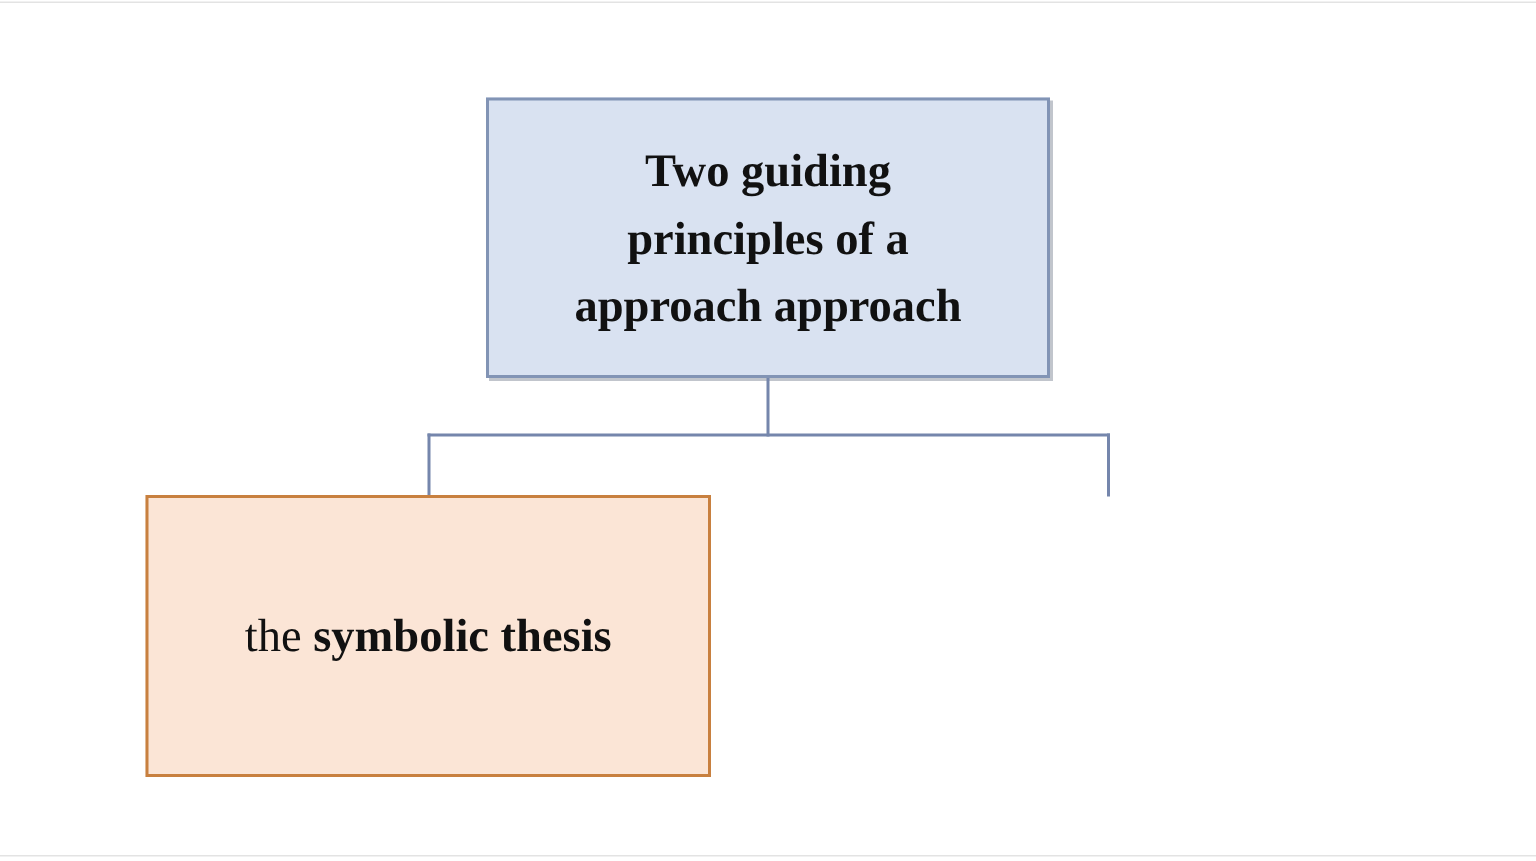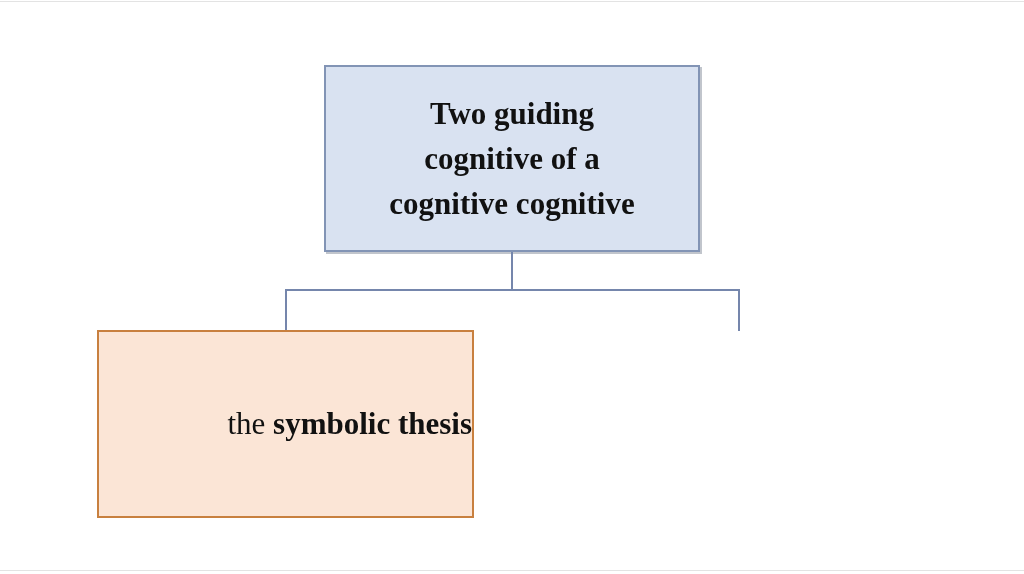--- a/index.html
+++ b/index.html
@@ -50,21 +50,20 @@
     box-shadow: 2px 2px 0 rgba(118, 126, 142, 0.45);
     font-weight: bold;
     line-height: 45px;
   }
   .node.child {
     top: 330px;
     height: 188px;
     background: var(--child-fill);
     border: 2px solid var(--child-border);
     font-weight: normal;
-    align-items: flex-end;
   }
   .node.child .node-text b { font-weight: bold; }
   .node.child-left  { left: 97px;  width: 377px; }
   .node.child-left .node-text { white-space: nowrap; }
   .node.child-right { left: 552px; width: 376px; }
   .node.child-right .node-text { display: inline-block; max-width: 310px; }
 
   .connector {
     position: absolute;
     background: var(--connector);
@@ -77,22 +76,22 @@
 </head>
 <body>
 
 <div class="slide">
 
   <div class="frame-line top"></div>
   <div class="frame-line bottom"></div>
 
   <div class="node root">
     <div class="root-line">Two guiding</div>
-    <div class="root-line">cognitive of a</div>
-    <div class="root-line">cognitive cognitive</div>
+    <div class="root-line">principles of a</div>
+    <div class="root-line">approach approach</div>
   </div>
 
   <div class="connector stem"></div>
   <div class="connector crossbar"></div>
   <div class="connector drop-left"></div>
   <div class="connector drop-right"></div>
 
   <div class="node child child-left">
     <span class="node-text"><span>the </span><b>symbolic thesis</b></span>
   </div>

